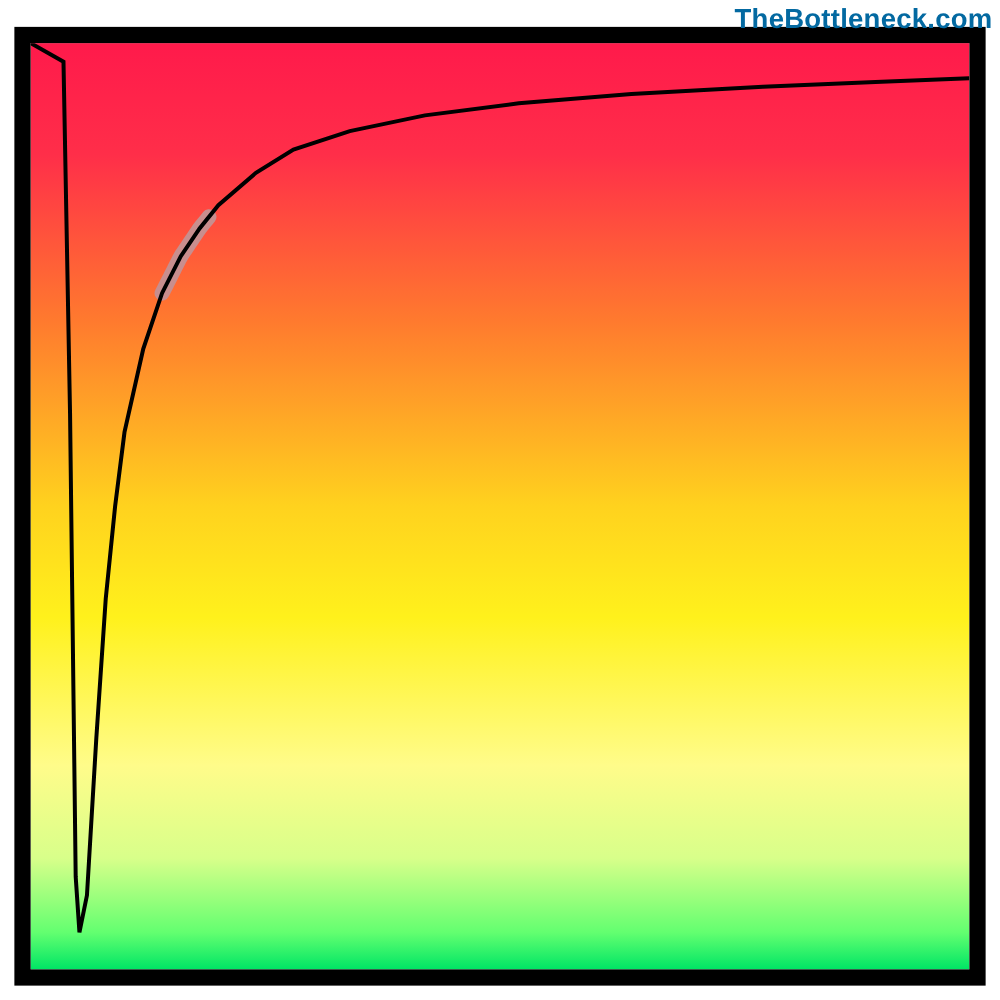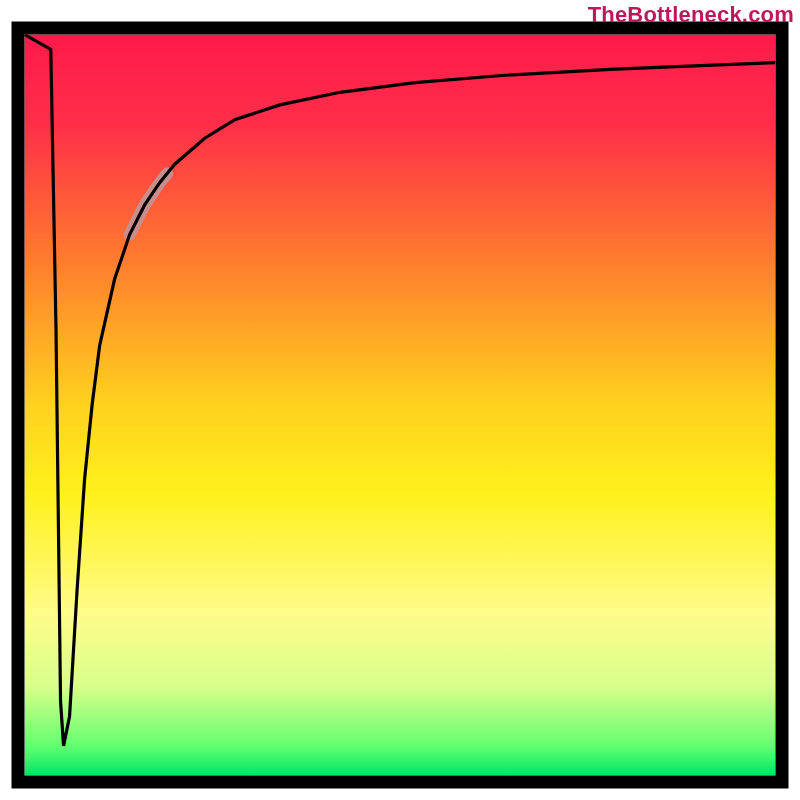--- a/index.html
+++ b/index.html
@@ -12,21 +12,21 @@
   }
   .stage {
     position: relative;
     width: 800px;
     height: 800px;
   }
   .watermark {
     position: absolute;
     top: 2px;
     right: 6px;
-    color: #be185d;
+    color: #0369a1;
     font-size: 22px;
     font-weight: 600;
     letter-spacing: 0.2px;
     z-index: 4;
   }
   svg {
     position: absolute;
     top: 0;
     left: 0;
   }

